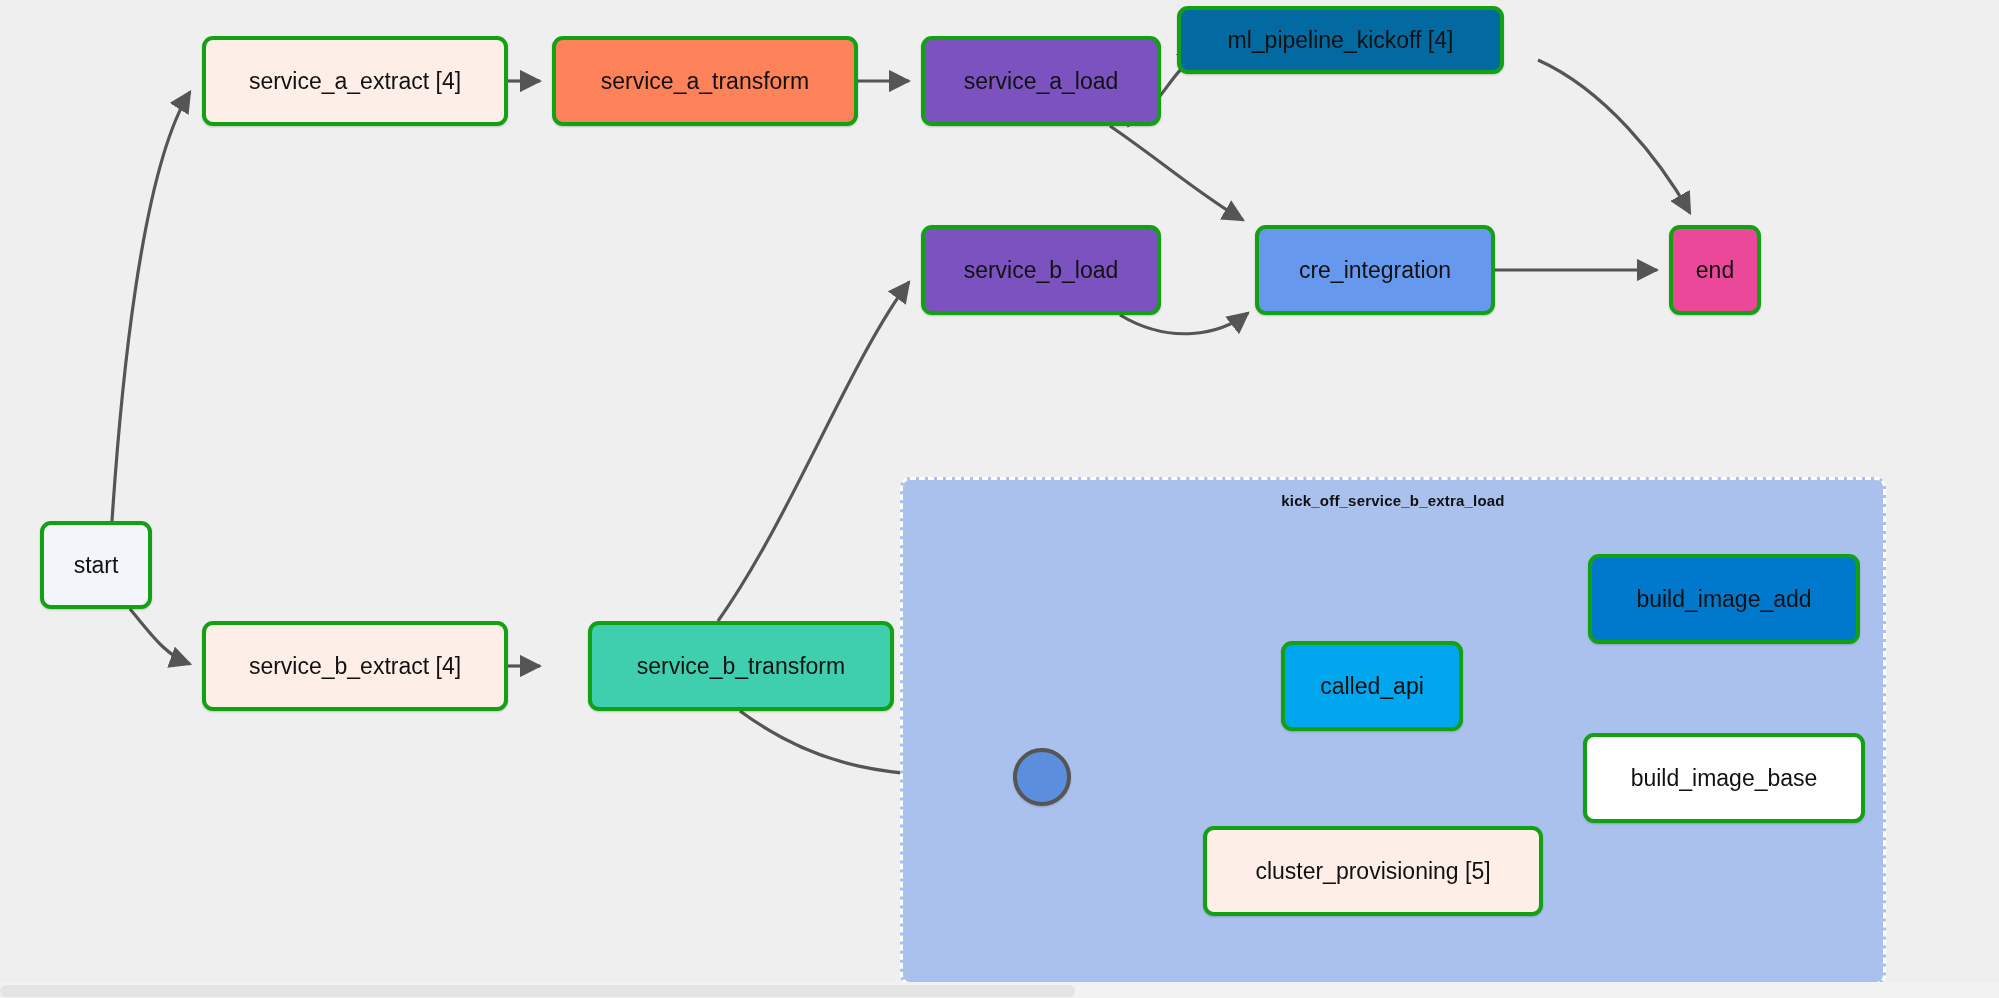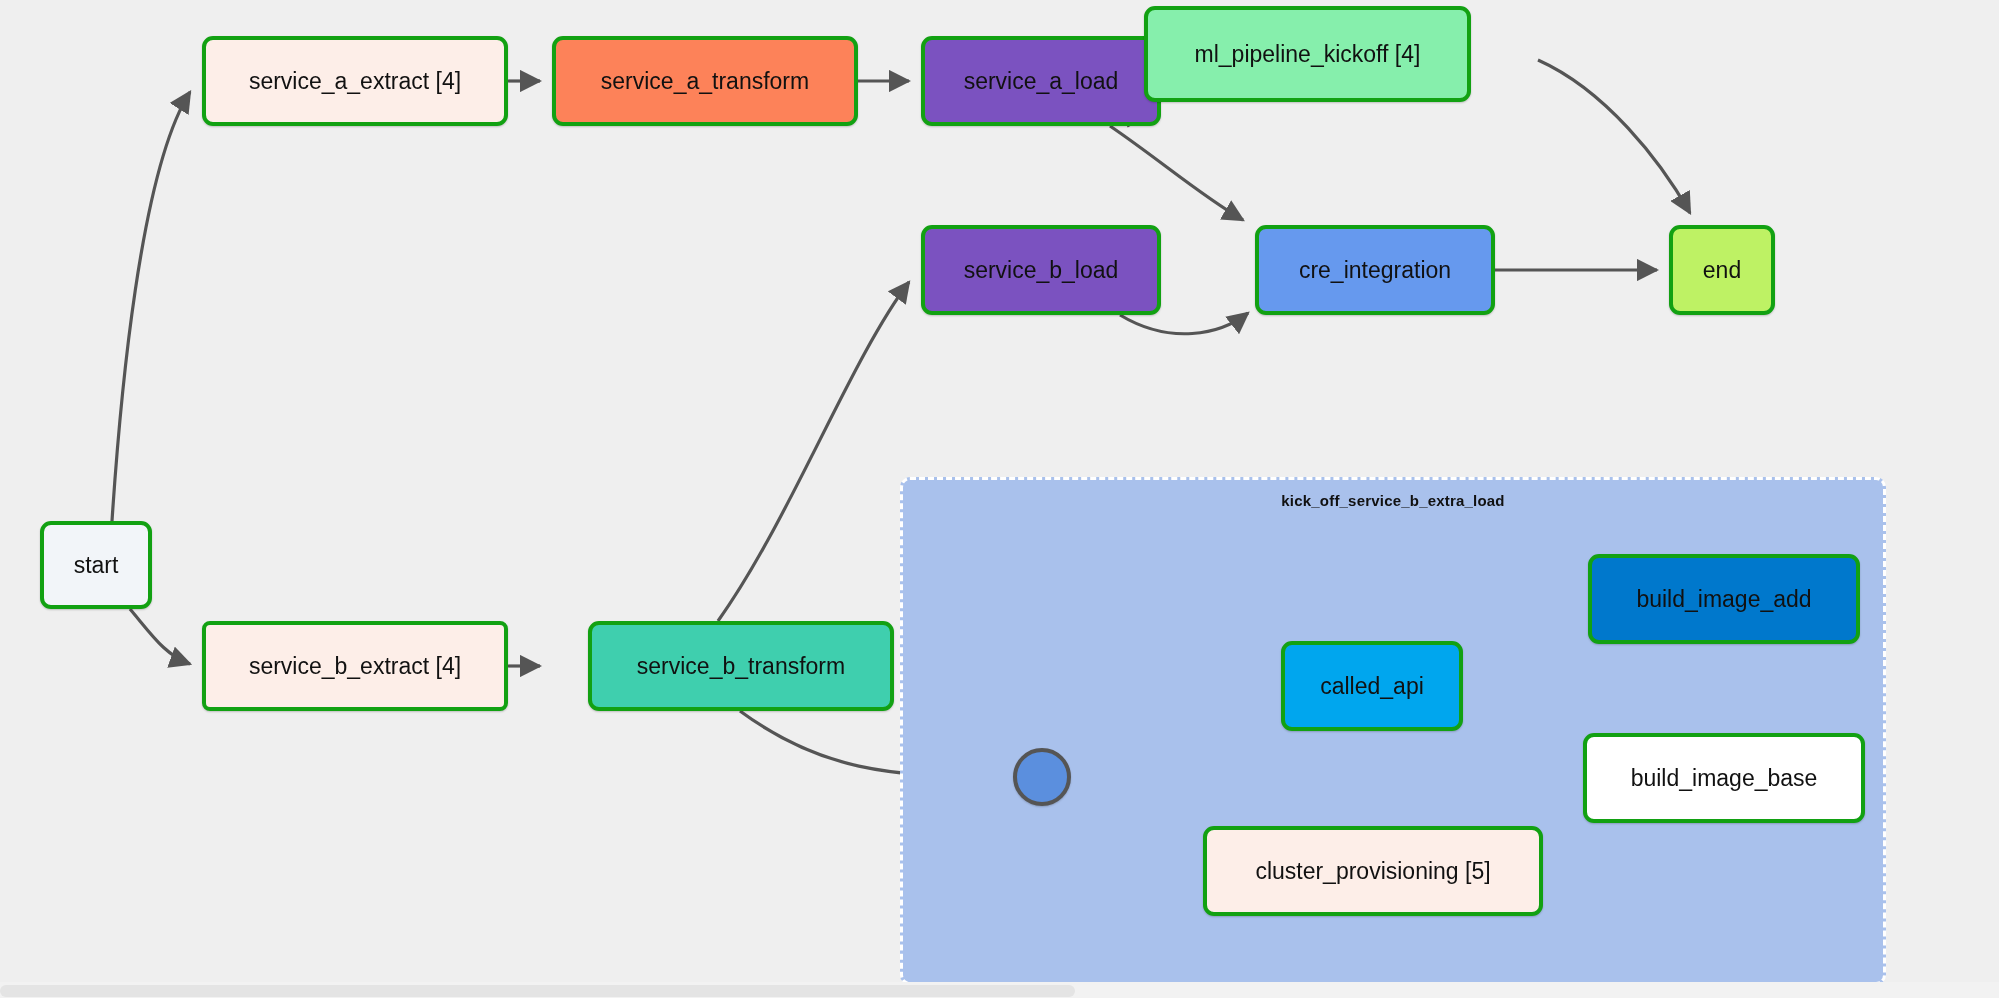--- a/index.html
+++ b/index.html
@@ -142,37 +142,37 @@
   </div>
 
   <div class="node" style="left:552px; top:36px; width:306px; height:90px; background:#fd8259;">
     <span>service_a_transform</span>
   </div>
 
   <div class="node" style="left:921px; top:36px; width:240px; height:90px; background:#7b52c0;">
     <span>service_a_load</span>
   </div>
 
-  <div class="node" style="left:1144px; top:6px; width:327px; height:96px; background:#86efac;">
+  <div class="node" style="left:1177px; top:6px; width:327px; height:68px; background:#0369a1;">
     <span>ml_pipeline_kickoff [4]</span>
   </div>
 
   <div class="node" style="left:921px; top:225px; width:240px; height:90px; background:#7b52c0;">
     <span>service_b_load</span>
   </div>
 
   <div class="node" style="left:1255px; top:225px; width:240px; height:90px; background:#6699ee;">
     <span>cre_integration</span>
   </div>
 
-  <div class="node" style="left:1669px; top:225px; width:106px; height:90px; background:#bef264;">
+  <div class="node" style="left:1669px; top:225px; width:92px; height:90px; background:#ec4899;">
     <span>end</span>
   </div>
 
-  <div class="node" style="left:202px; top:621px; width:306px; height:90px; background:#fdeee8;border-radius:8px;">
+  <div class="node" style="left:202px; top:621px; width:306px; height:90px; background:#fdeee8;">
     <span>service_b_extract [4]</span>
   </div>
 
   <div class="node" style="left:552px; top:621px; width:306px; height:90px; background:#3fcfae;margin-left:36px;">
     <span>service_b_transform</span>
   </div>
 
   <div class="node-circle" style="left:1013px; top:748px; width:58px; height:58px;"></div>
 
   <div class="node" style="left:1281px; top:641px; width:182px; height:90px; background:#00a6ee;">

